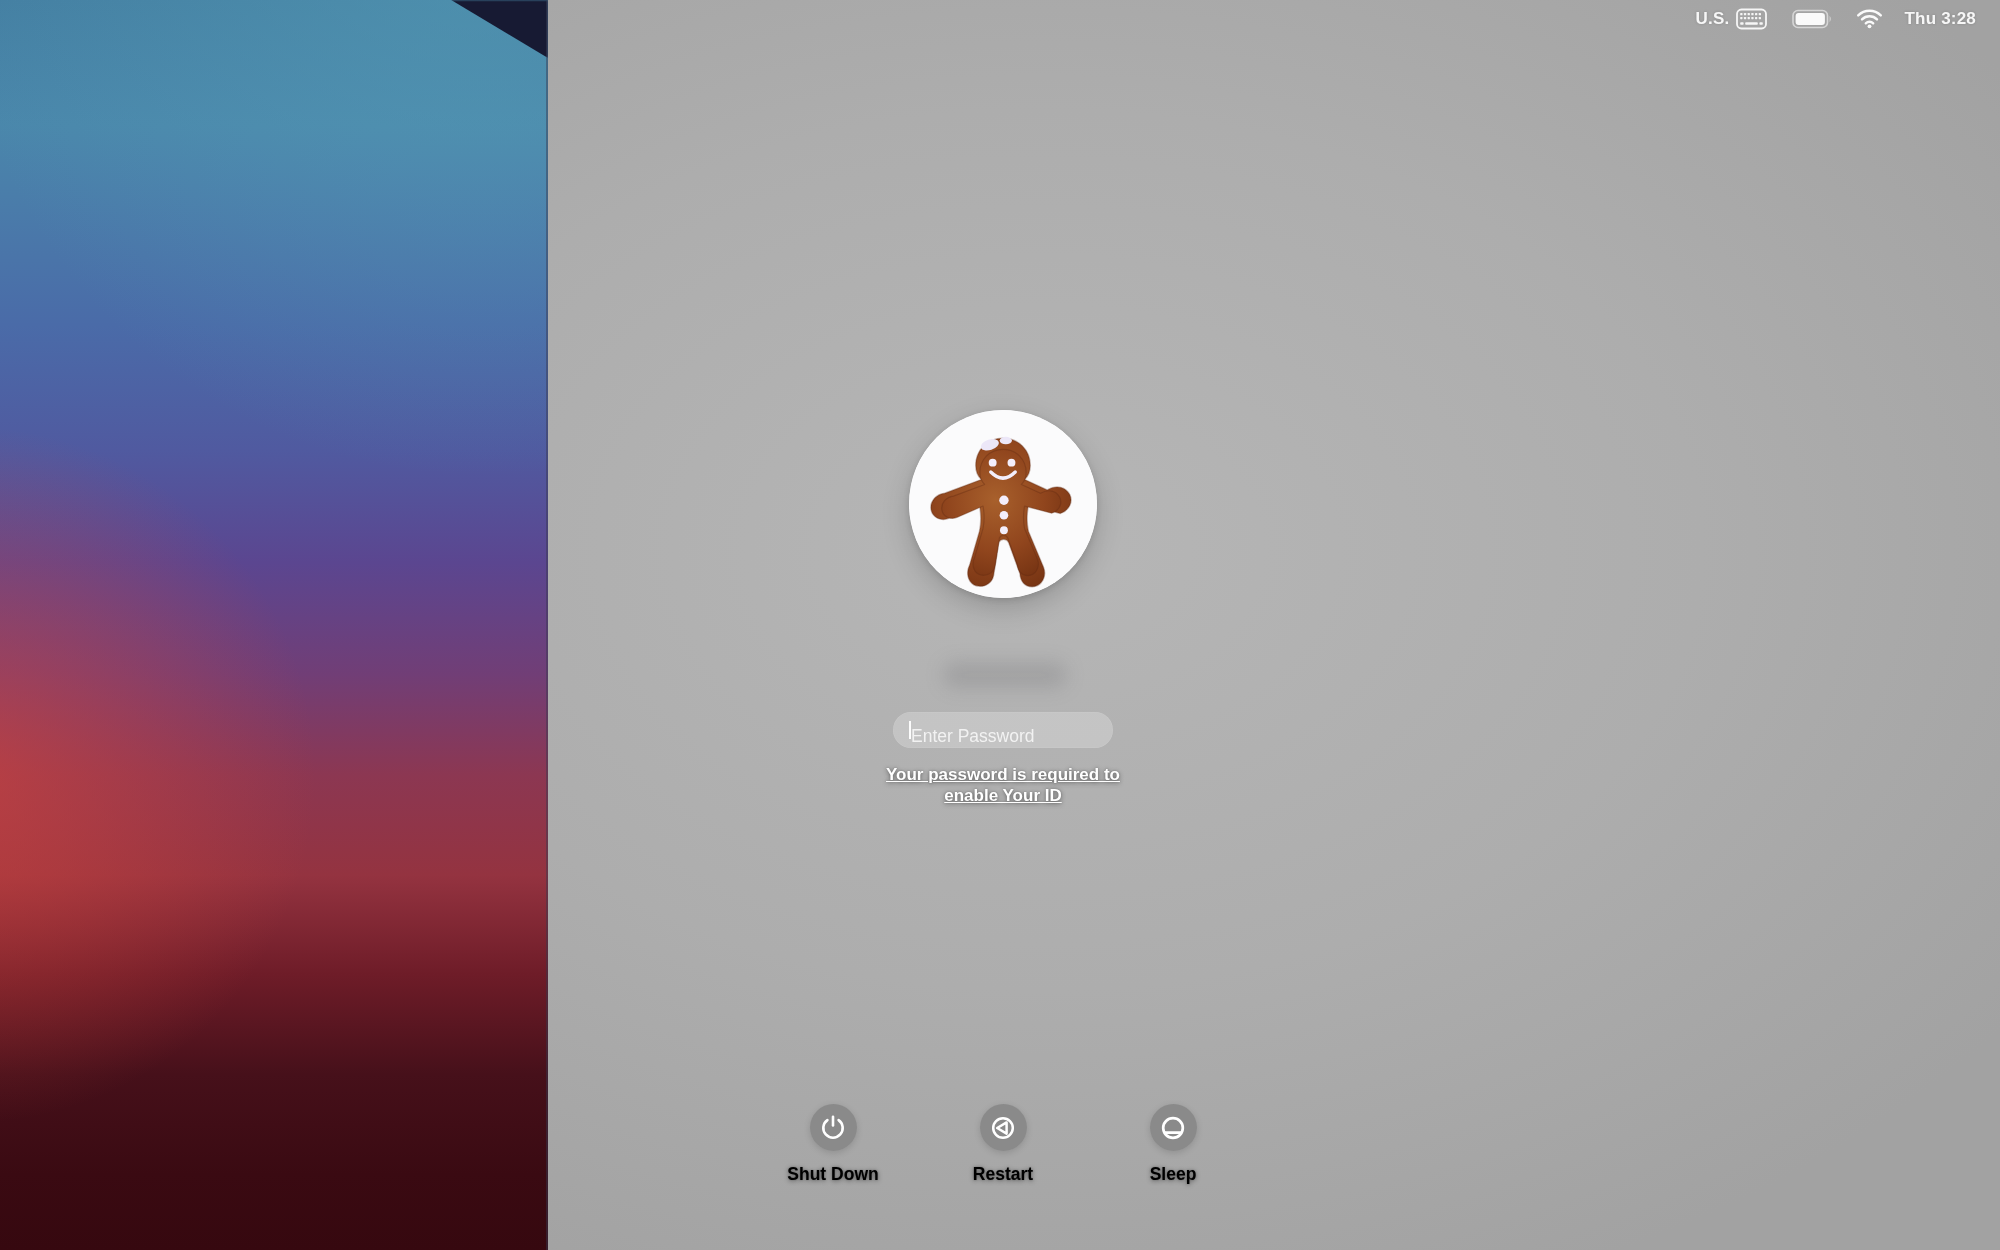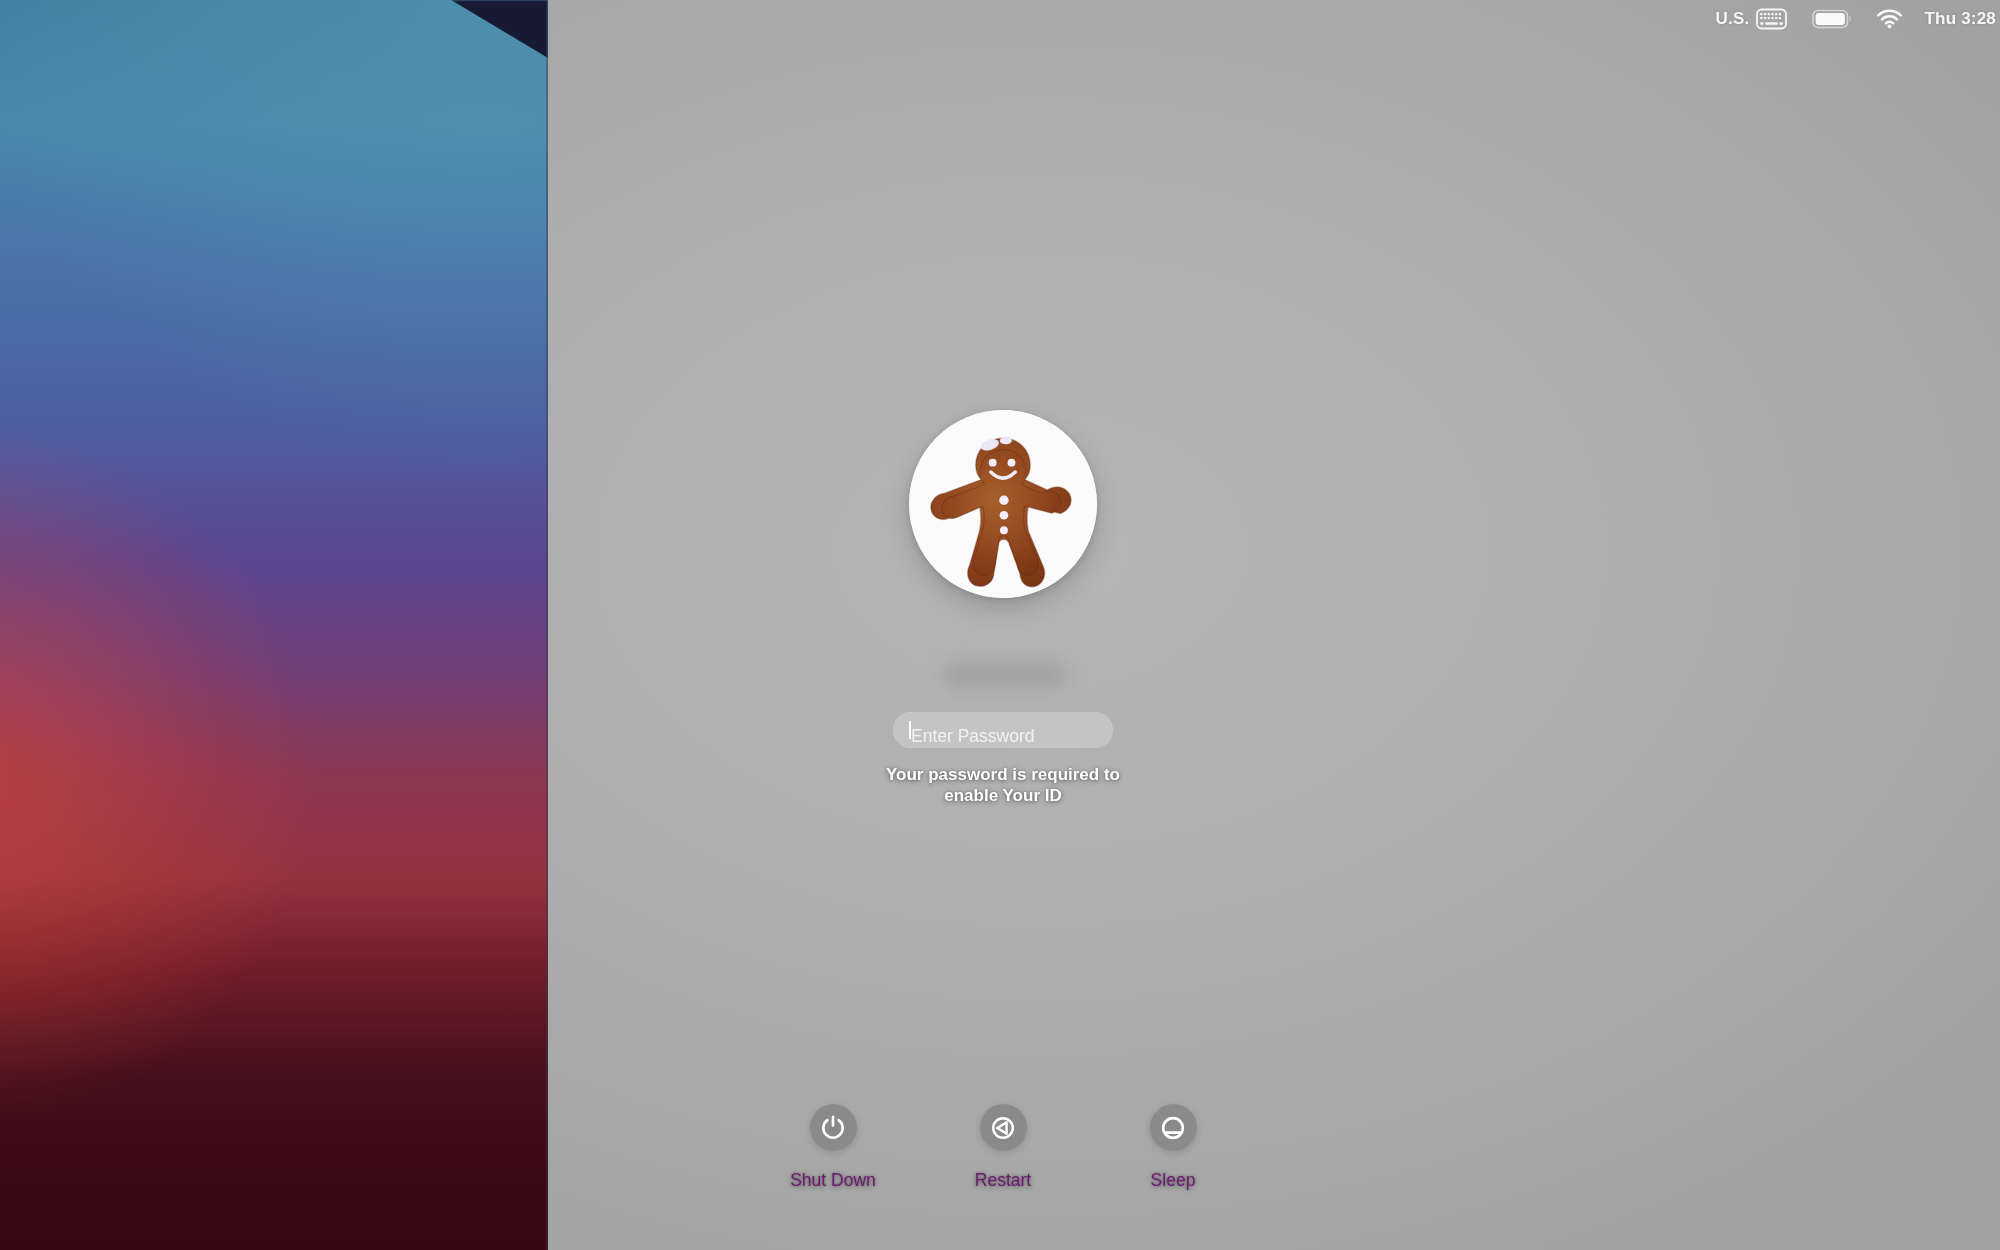--- a/index.html
+++ b/index.html
@@ -41,21 +41,21 @@
   .lock-panel {
     position: absolute; left: 548px; top: 0; right: 0; height: 1250px;
     background: radial-gradient(ellipse 1200px 800px at 34% 44%,
         #b6b6b6 0%, #adadad 55%, #a7a7a7 80%, #a2a2a2 100%);
   }
 
   
   .menubar {
     position: absolute; top: 0; right: 0; height: 38px;
     display: flex; align-items: center;
-    padding-right: 4px;
+    padding-right: 24px;
     color: rgba(255,255,255,0.92);
     text-shadow: 0 0 3px rgba(0,0,0,0.18);
     margin-left: 36px;
   }
   .menubar .mtext { font-size: 17px; font-weight: 600; letter-spacing: 0.2px; }
   .m-input-source { display: flex; align-items: center; gap: 7px; }
   .m-gap-a { margin-left: 25px; display: flex; align-items: center; }
   .m-gap-b { margin-left: 23px; display: flex; align-items: center; }
   .m-gap-c { margin-left: 21px; }
   .micon svg { display: block; }
@@ -99,20 +99,21 @@
     position: absolute; left: 16px; top: 9px;
     width: 1.5px; height: 18px;
     background: rgba(255,255,255,0.95);
   }
 
   .hint {
     position: absolute; left: 803px; top: 764px; width: 400px;
     text-align: center;
     color: #ffffff; font-size: 17px; font-weight: 600; line-height: 21px;
     text-shadow: 0 1px 5px rgba(0,0,0,0.45), 0 0 2px rgba(0,0,0,0.25);
+    text-decoration: underline;
   }
 
   
   .actions {
     position: absolute; left: 1003px; top: 1104px;
     transform: translateX(-50%);
     display: flex; gap: 72px;
   }
   .action {
     width: 98px;
@@ -120,22 +121,22 @@
     cursor: default;
   }
   .action-circle {
     width: 47px; height: 47px; border-radius: 50%;
     background: rgba(130,130,130,0.78);
     box-shadow: 0 2px 7px rgba(0,0,0,0.14);
     display: flex; align-items: center; justify-content: center;
   }
   .action-circle svg { display: block; }
   .action-label {
-    margin-top: 19px;
-    color: #701a75; font-size: 17.5px; font-weight: 400;
+    margin-top: 13px;
+    color: #000000; font-size: 17.5px; font-weight: 700;
     text-shadow: 0 1px 5px rgba(0,0,0,0.45), 0 0 2px rgba(0,0,0,0.25);
     white-space: nowrap;
   }
 </style>
 </head>
 <body>
 
 <div class="screen">
 
   <div class="wallpaper">

